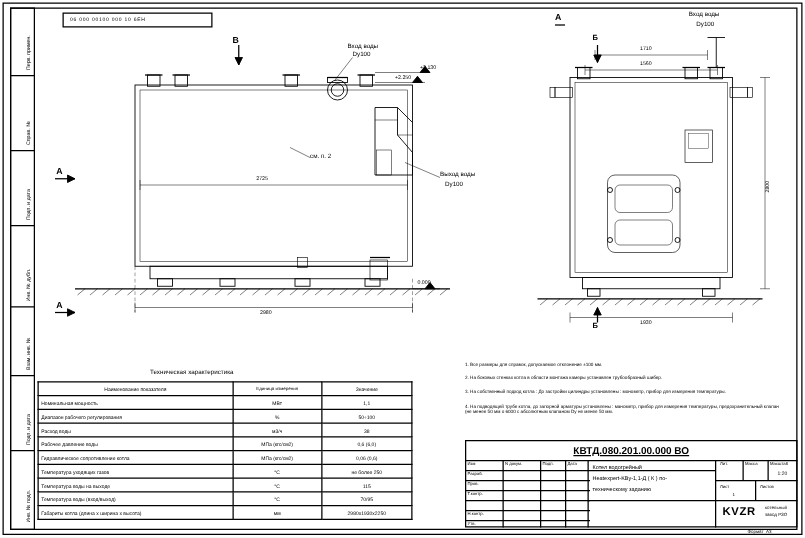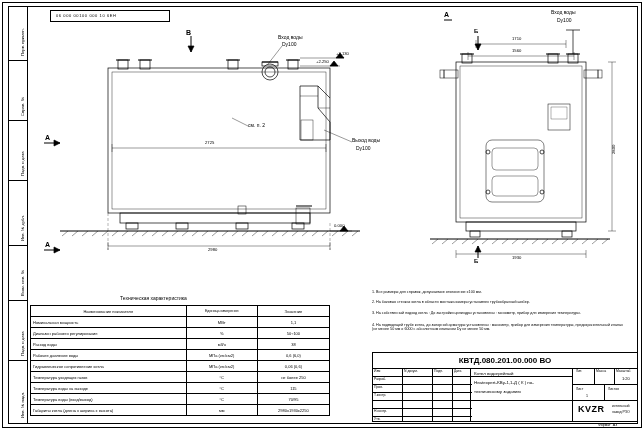--- a/index.html
+++ b/index.html
@@ -1,20 +1,20 @@
 <!DOCTYPE html>
 <html><head>
 <meta charset="utf-8">
 <style>
   html,body{margin:0;padding:0;background:#f2f2f2;}
   body{font-family:"Liberation Sans",sans-serif;}
   #sheet{position:relative;width:644px;height:430px;background:#ffffff;overflow:hidden;}
   .ln{position:absolute;background:#000;}
   .t{position:absolute;font-size:4.2px;line-height:1.15;color:#000;white-space:pre;}
-  .tc{text-align:center;}
+  .tc{text-align:center;text-decoration:underline;}
   .rot{transform-origin:0 0;}
   svg{position:absolute;top:0;left:0;overflow:visible;}
   
   #outer{position:absolute;left:2px;top:2px;width:640px;height:426px;border:1px solid #000;box-sizing:border-box;}
   #inner{position:absolute;left:8px;top:6px;width:630px;height:418px;border:1px solid #000;box-sizing:border-box;}
   .cell{position:absolute;box-sizing:border-box;border:1px solid #000;}
   table.spec{position:absolute;border-collapse:collapse;font-size:4px;}
   table.spec td{border:1px solid #000;padding:0 2px;height:10px;color:#000;}
   .ctr{text-align:center;}
 </style>

